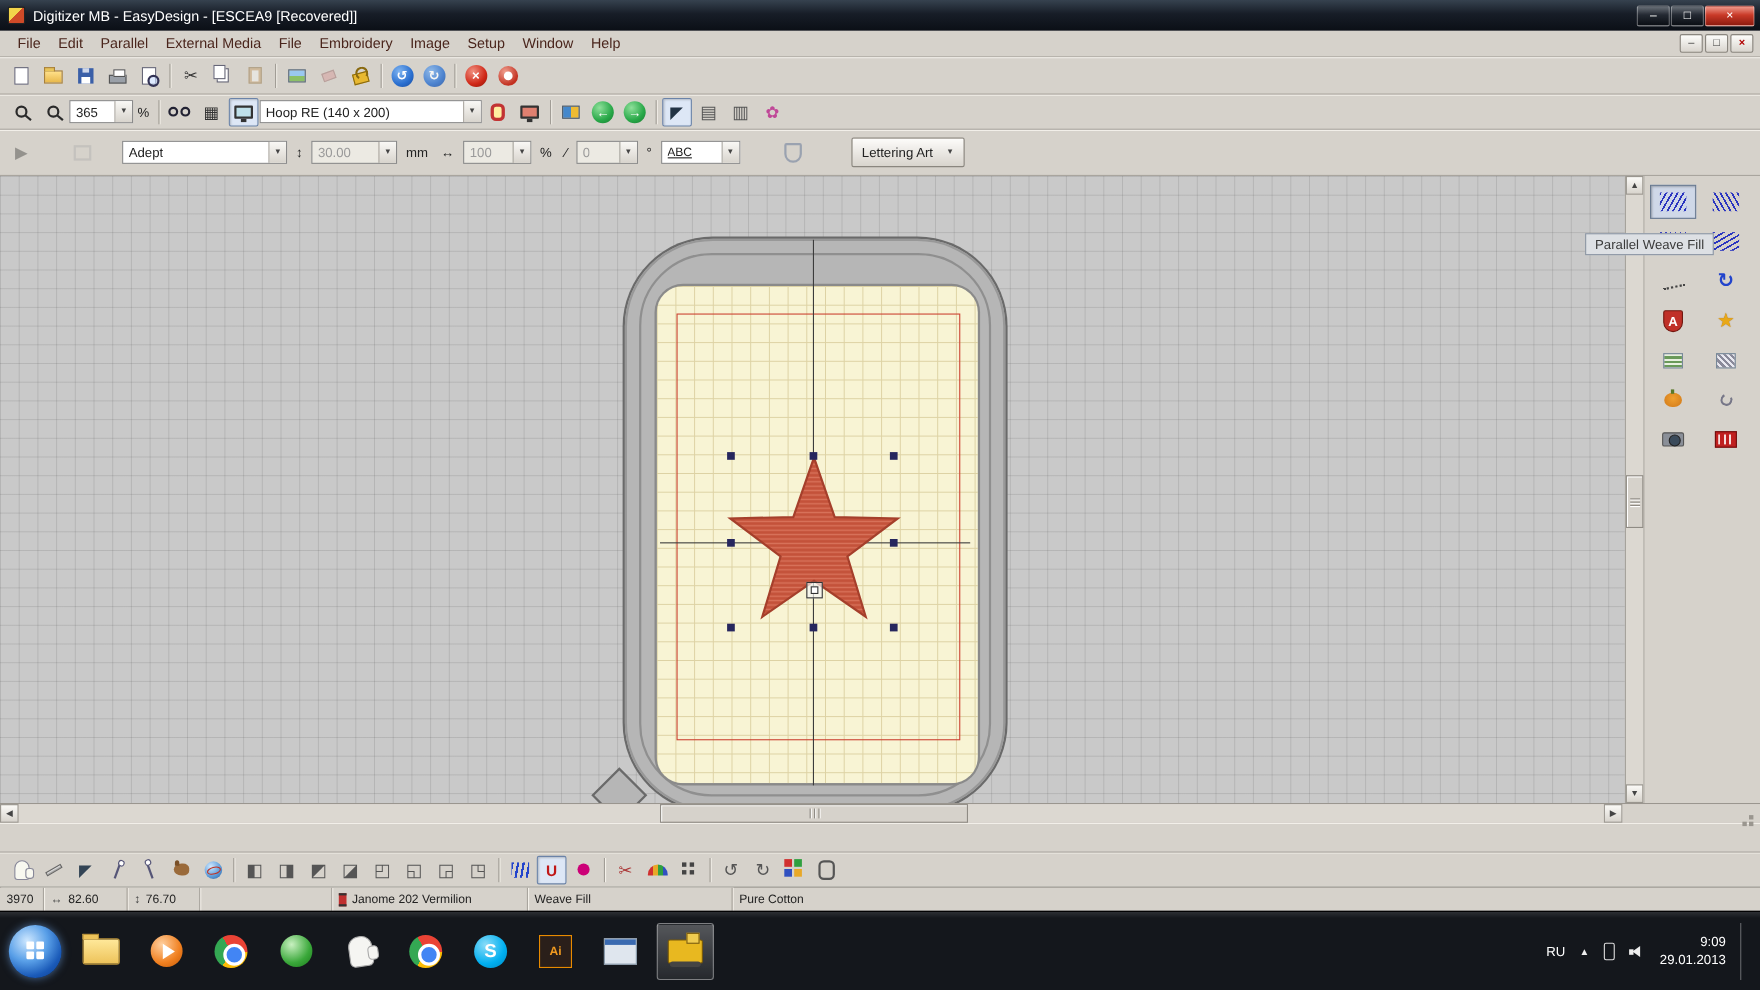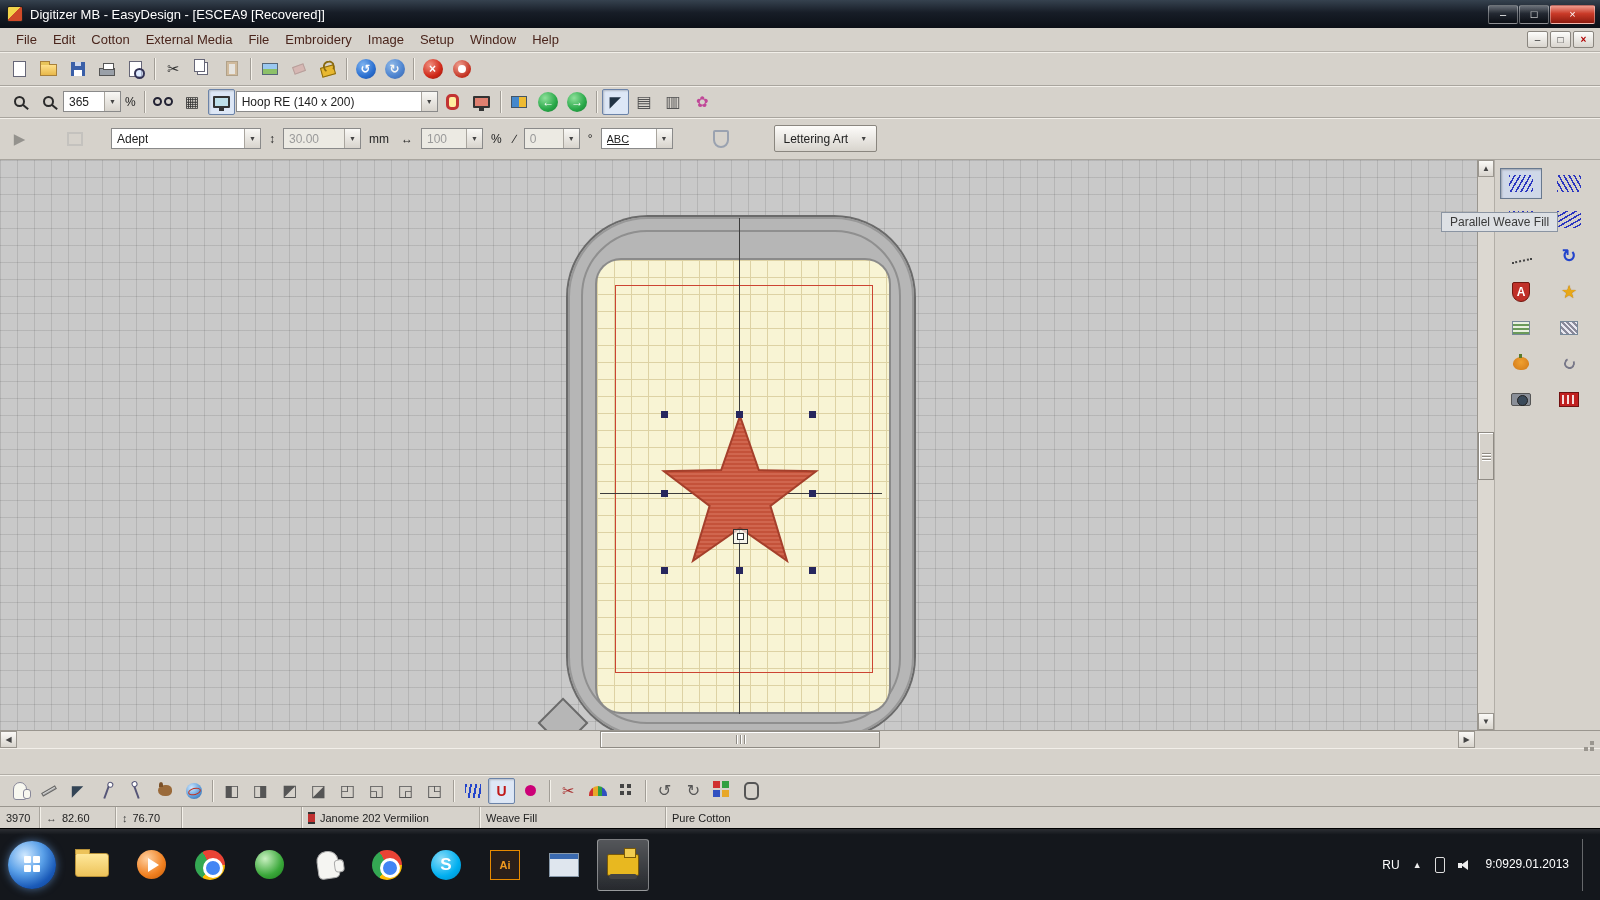--- a/index.html
+++ b/index.html
@@ -187,42 +187,42 @@
   .tapp::before{content:"";position:absolute;left:0;top:0;right:0;height:5px;background:#3a6ab0;}
   .tdigi{width:32px;height:22px;background:#e8b820;border:1px solid #7a5a08;border-radius:2px;position:relative;}
   .tdigi::before{content:"";position:absolute;right:2px;top:-7px;width:10px;height:8px;background:#f0cc50;border:1px solid #7a5a08;}
   .tdigi::after{content:"";position:absolute;left:1px;bottom:-4px;width:28px;height:5px;background:#444;border-radius:3px;}
   .tray{margin-left:auto;display:flex;align-items:center;gap:13px;color:#fff;font-size:12px;}
   .chev{font-size:9px;color:#eee;}
   .phone{width:10px;height:16px;border:1px solid #ddd;border-radius:2px;}
   .vol{position:relative;width:15px;height:14px;}
   .vol::before{content:"";position:absolute;left:0;top:5px;width:4px;height:5px;background:#eee;}
   .vol::after{content:"";position:absolute;left:3px;top:2px;border-top:5px solid transparent;border-bottom:5px solid transparent;border-right:7px solid #eee;}
-  .clock{display:flex;flex-direction:row;align-items:flex-end;line-height:1.3;}
+  .clock{display:flex;flex-direction:column;align-items:flex-end;line-height:1.3;}
   .showdesk{width:10px;height:52px;border-left:1px solid rgba(255,255,255,.35);}
 </style>
 </head>
 <body>
 
 <div class="screen">
 
   <div class="titlebar">
     <span class="appico"></span>
     <span>Digitizer MB - EasyDesign - [ESCEA9 [Recovered]]</span>
     <div class="winbtns">
       <span class="winbtn">–</span>
       <span class="winbtn">□</span>
       <span class="winbtn close">×</span>
     </div>
   </div>
 
   <div class="menubar">
     <span class="menu-item">File</span>
     <span class="menu-item">Edit</span>
-    <span class="menu-item">Cotton</span>
+    <span class="menu-item">Parallel</span>
     <span class="menu-item">External Media</span>
     <span class="menu-item">File</span>
     <span class="menu-item">Embroidery</span>
     <span class="menu-item">Image</span>
     <span class="menu-item">Setup</span>
     <span class="menu-item">Window</span>
     <span class="menu-item">Help</span>
     <div class="mdibtns">
       <span class="mdibtn">–</span>
       <span class="mdibtn">□</span>

